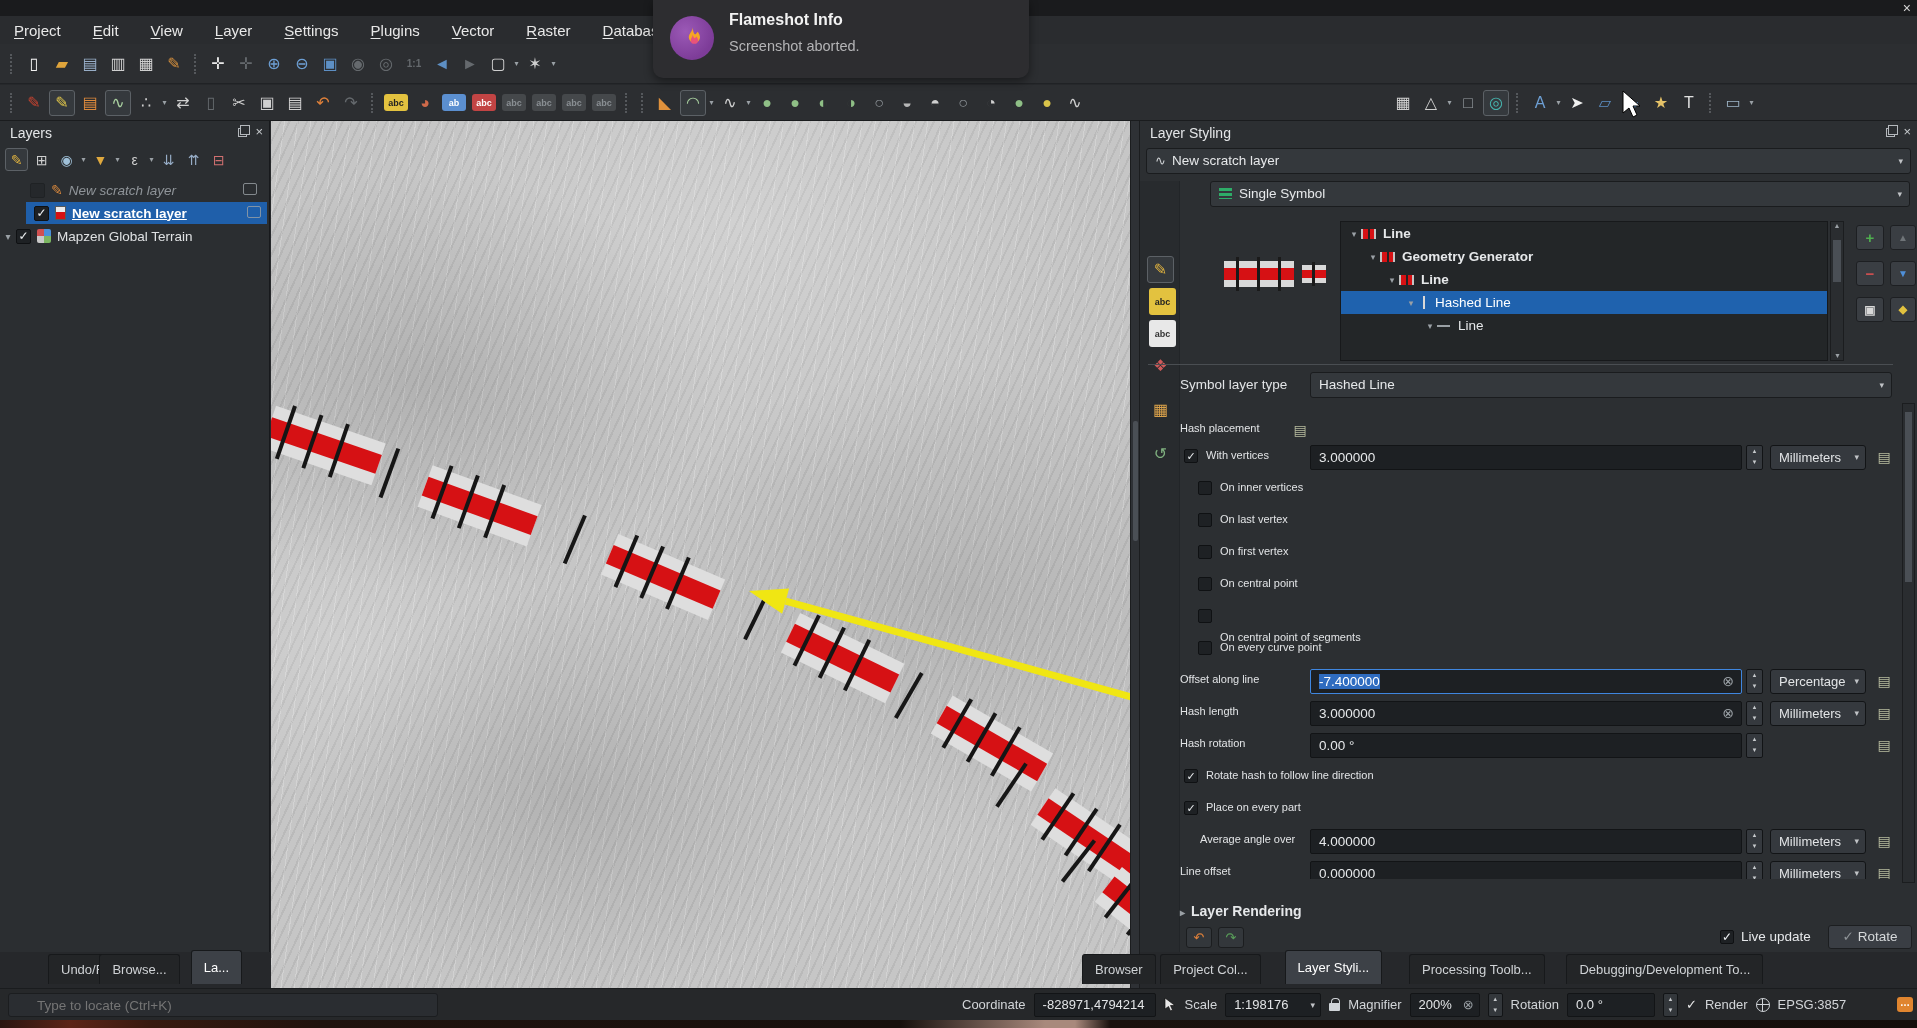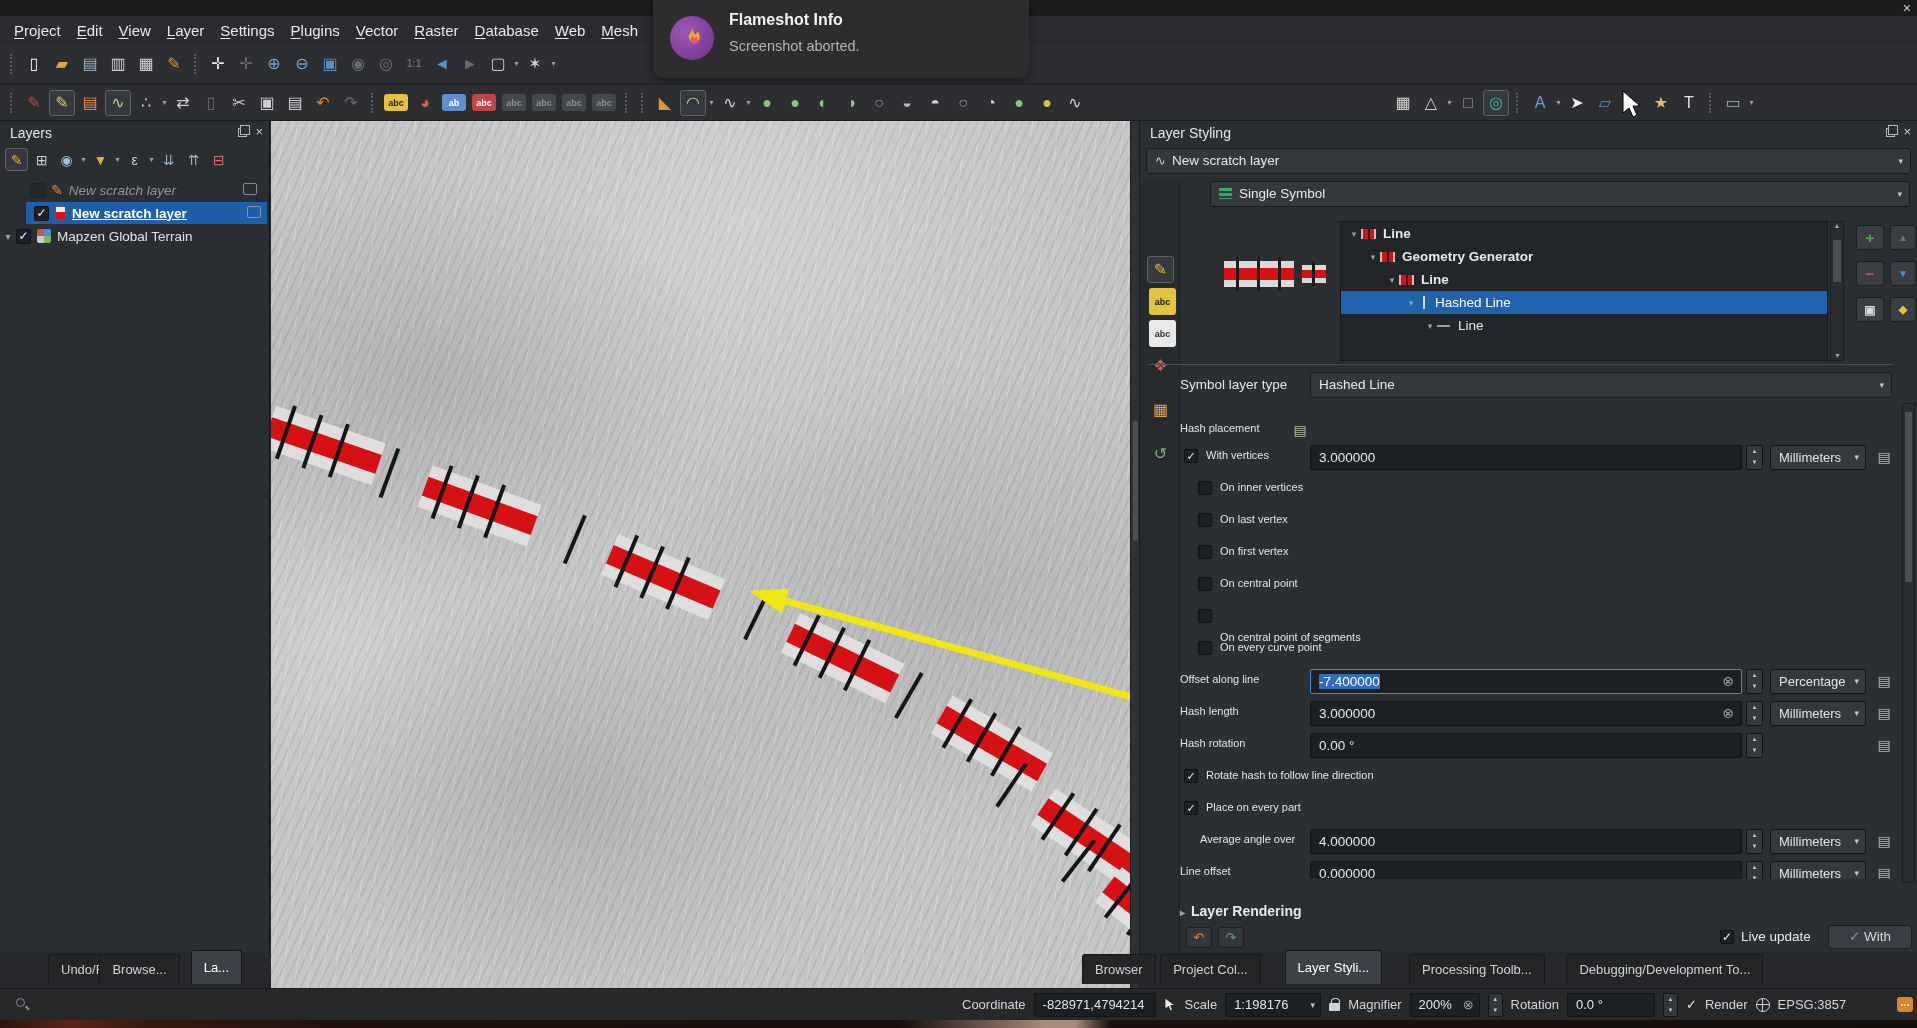--- a/index.html
+++ b/index.html
@@ -4,21 +4,21 @@
 <style>
   * { margin:0; padding:0; box-sizing:border-box; }
   body { background:#111; }
   #app { position:relative; width:1917px; height:1028px; overflow:hidden;
          background:#26282b; font-family:"Liberation Sans",sans-serif; color:#dfe1e3; }
 
   
   .titlebar { position:absolute; left:0; top:0; right:0; height:16px; background:#1a1b1d; }
   .win-close { position:absolute; top:0; right:6px; color:#d6d6d6; font-size:14px; line-height:16px; cursor:default; }
   .menubar { position:absolute; left:0; top:16px; right:0; height:28px; background:#2a2c2f;
-             display:flex; align-items:center; padding-left:14px; gap:16px; font-size:15px; color:#e8e8e8; }
+             display:flex; align-items:center; padding-left:14px; gap:32px; font-size:15px; color:#e8e8e8; }
   .mitem u { text-decoration:underline; text-underline-offset:2px; }
   .toolbar { position:absolute; left:0; right:0; display:flex; align-items:center; padding-left:4px; background:#2c2e31; }
   #toolbar1 { top:44px; height:40px; border-bottom:1px solid #202225; }
   #toolbar2 { top:85px; height:36px; border-bottom:1px solid #1a1c1e; }
   .ticon { width:26px; height:26px; margin:0 1px; display:flex; align-items:center; justify-content:center;
            font-size:16px; border-radius:3px; flex:none; }
   .ticon.small-g { font-size:10px; font-weight:bold; }
   .ticon.box { border:1px solid #5c6166; background:#35393d; }
   .ticon.dim { opacity:.85; }
   .ticon.bgtile { width:24px; height:17px; font-size:9px; font-weight:bold; border-radius:3px; margin:0 3px; }
@@ -573,29 +573,30 @@
     <div class="lr-row">
       <span class="texp">▸</span><span style="font-weight:bold;">Layer Rendering</span>
     </div>
     <div class="foot-btn" style="left:46px; color:#e0813a;"><span>↶</span></div>
     <div class="foot-btn" style="left:78px; color:#5aa05a;"><span>↷</span></div>
     <div class="live">
       <span class="cb" style="width:14px;height:14px;">✓</span>
       <span>Live update</span>
     </div>
     <div class="apply-btn">
-      <span style="color:#8d9296;">✓</span> <span>With</span>
+      <span style="color:#8d9296;">✓</span> <span>Rotate</span>
     </div>
   </div>
 
   <div id="left-tabs"></div>
   <div id="right-tabs"></div>
 
   <div class="statusbar">
     <span class="loc-glass"></span>
+    <input class="locator" placeholder="Type to locate (Ctrl+K)" style="">
     <div class="sb-cluster">
       <span>Coordinate</span>
       <span class="sb-box" style="width:122px;">-828971,4794214</span>
       <svg width="13" height="16">
           <polygon points="1,1 1,12 4.5,9.5 6.5,14 8.5,13 6.5,8.5 11,8.5" fill="#e8e8e8" stroke="#111" stroke-width="0.7"></polygon>
         </svg>
       <span>Scale</span>
       <span class="sb-box sb-combo" style="width:96px;"><span>1:198176</span><span class="ar">▾</span></span>
       <span class="lockico"></span>
       <span>Magnifier</span>

